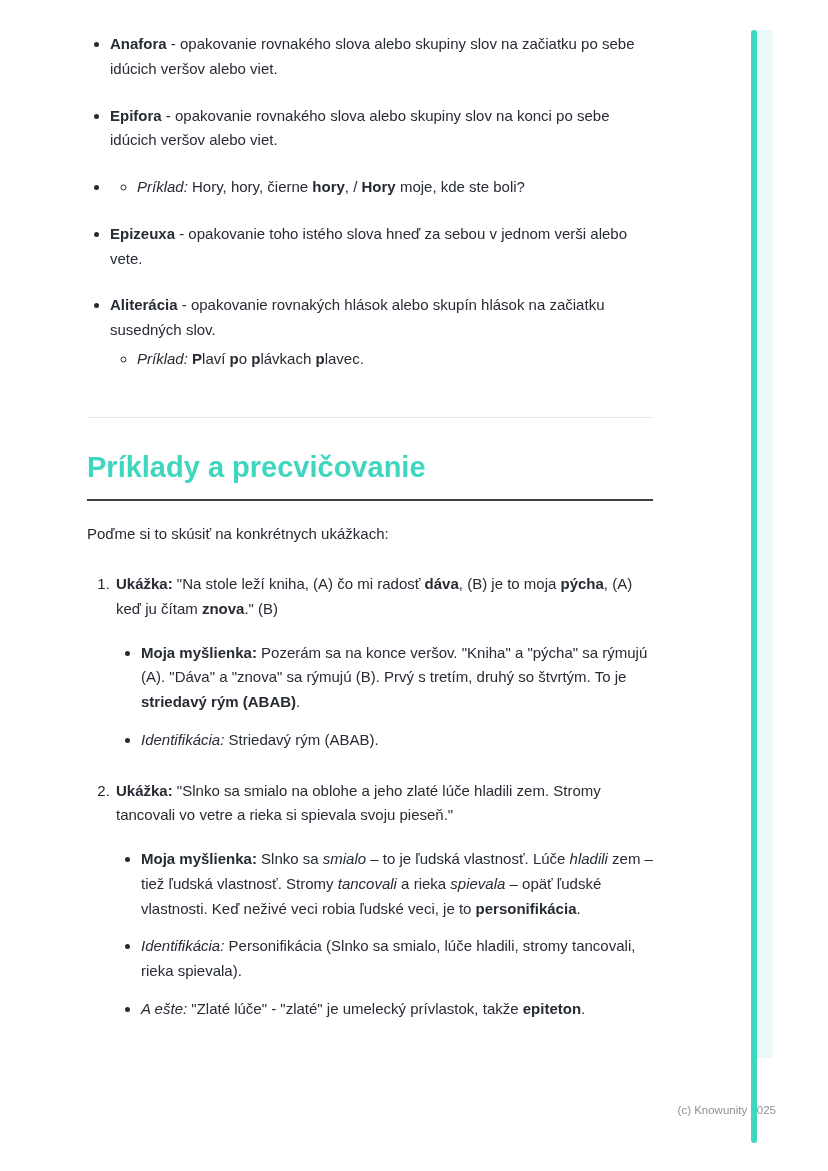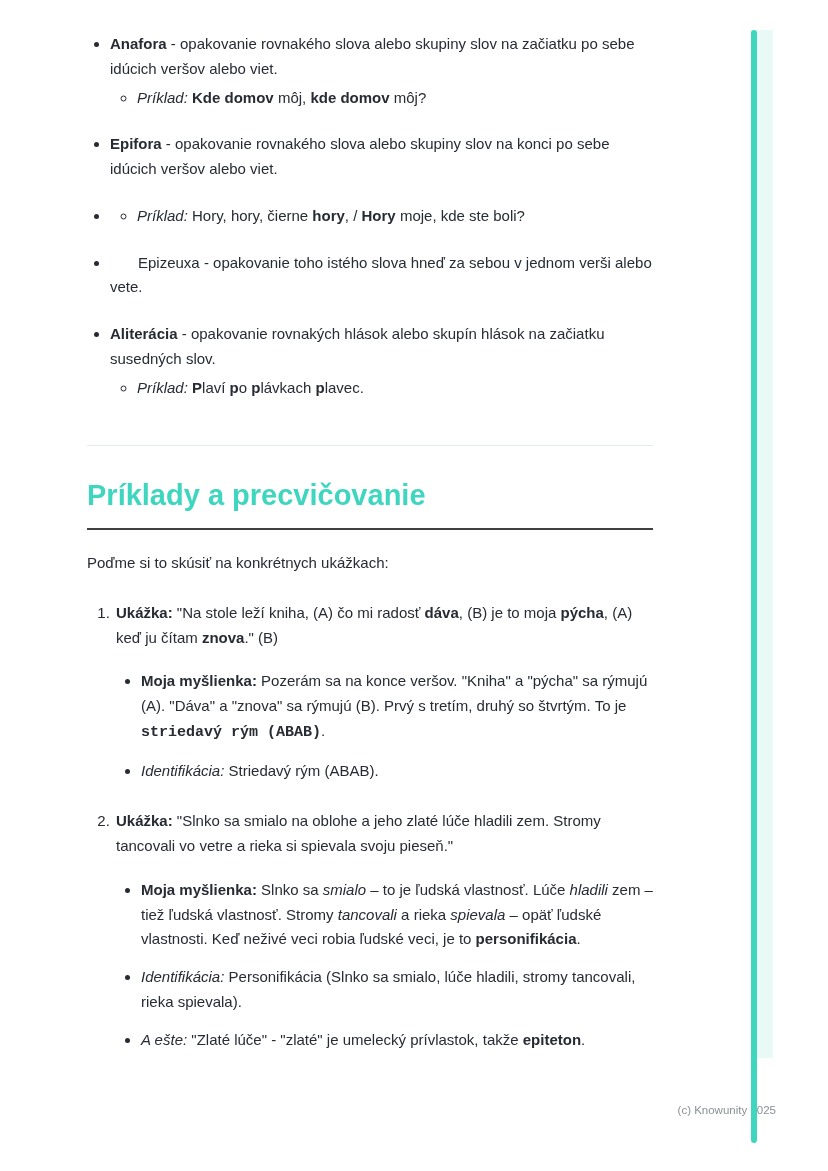--- a/index.html
+++ b/index.html
@@ -88,54 +88,51 @@
   }
 </style>
 </head>
 <body>
 
 <main class="content">
 
   <ul class="terms">
     <li class="term">
       <div class="rich"><span style="font-weight: 700;">Anafora</span><span> - opakovanie rovnakého slova alebo skupiny slov na začiatku po sebe idúcich veršov alebo viet.</span></div>
-      <ul class="example-list">
-        <li class="rich"><span style="font-style: italic;">Príklad:</span><span> </span><span style="font-weight: 700;">Kde domov</span><span> môj, </span><span style="font-weight: 700;">kde domov</span><span> môj?</span></li>
-      </ul>
     </li>
     <li class="term">
       <div class="rich"><span style="font-weight: 700;">Epifora</span><span> - opakovanie rovnakého slova alebo skupiny slov na konci po sebe idúcich veršov alebo viet.</span></div>
     </li>
     <li class="term">
       <ul class="example-list">
         <li class="rich"><span style="font-style: italic;">Príklad:</span><span> Hory, hory, čierne </span><span style="font-weight: 700;">hory</span><span>, / </span><span style="font-weight: 700;">Hory</span><span> moje, kde ste boli?</span></li>
       </ul>
     </li>
     <li class="term">
-      <div class="rich"><span style="font-weight: 400; margin-left: 28px;">Epizeuxa</span><span> - opakovanie toho istého slova hneď za sebou v jednom verši alebo vete.</span></div>
+      <div class="rich"><span style="font-weight: 700;">Epizeuxa</span><span> - opakovanie toho istého slova hneď za sebou v jednom verši alebo vete.</span></div>
     </li>
     <li class="term">
       <div class="rich"><span style="font-weight: 700;">Aliterácia</span><span> - opakovanie rovnakých hlások alebo skupín hlások na začiatku susedných slov.</span></div>
       <ul class="example-list">
         <li class="rich"><span style="font-style: italic;">Príklad:</span><span> </span><span style="font-weight: 700;">P</span><span>laví </span><span style="font-weight: 700;">p</span><span>o </span><span style="font-weight: 700;">p</span><span>lávkach </span><span style="font-weight: 700;">p</span><span>lavec.</span></li>
       </ul>
     </li>
   </ul>
 
   <hr class="divider">
 
   <h1 class="heading">Príklady a precvičovanie</h1>
 
   <p class="intro">Poďme si to skúsiť na konkrétnych ukážkach:</p>
 
   <ol class="exercises">
     <li class="exercise">
       <div class="rich"><span style="font-weight: 700;">Ukážka:</span><span> "Na stole leží </span><span style="font-weight: 400;">kniha</span><span>, (A) čo mi radosť </span><span style="font-weight: 700;">dáva</span><span>, (B) je to moja </span><span style="font-weight: 700;">pýcha</span><span>, (A) keď ju čítam </span><span style="font-weight: 700;">znova</span><span>." (B)</span></div>
       <ul class="points">
-        <li class="point rich"><span style="font-weight: 700;">Moja myšlienka:</span><span> Pozerám sa na konce veršov. "Kniha" a "pýcha" sa rýmujú (A). "Dáva" a "znova" sa rýmujú (B). Prvý s tretím, druhý so štvrtým. To je </span><span style="font-weight: 700; font-family: Liberation Mono, monospace;">striedavý rým (ABAB)</span><span>.</span></li>
+        <li class="point rich"><span style="font-weight: 700;">Moja myšlienka:</span><span> Pozerám sa na konce veršov. "Kniha" a "pýcha" sa rýmujú (A). "Dáva" a "znova" sa rýmujú (B). Prvý s tretím, druhý so štvrtým. To je </span><span style="font-weight: 700;">striedavý rým (ABAB)</span><span>.</span></li>
         <li class="point rich"><span style="font-style: italic;">Identifikácia:</span><span> Striedavý rým (ABAB).</span></li>
       </ul>
     </li>
     <li class="exercise">
       <div class="rich"><span style="font-weight: 700;">Ukážka:</span><span> "Slnko sa smialo na oblohe a jeho zlaté lúče hladili zem. Stromy tancovali vo vetre a rieka si spievala svoju pieseň."</span></div>
       <ul class="points">
         <li class="point rich"><span style="font-weight: 700;">Moja myšlienka:</span><span> Slnko sa </span><span style="font-style: italic;">smialo</span><span> – to je ľudská vlastnosť. Lúče </span><span style="font-style: italic;">hladili</span><span> zem – tiež ľudská vlastnosť. Stromy </span><span style="font-style: italic;">tancovali</span><span> a rieka </span><span style="font-style: italic;">spievala</span><span> – opäť ľudské vlastnosti. Keď neživé veci robia ľudské veci, je to </span><span style="font-weight: 700;">personifikácia</span><span>.</span></li>
         <li class="point rich"><span style="font-style: italic;">Identifikácia:</span><span> Personifikácia (Slnko sa smialo, lúče hladili, stromy tancovali, rieka spievala).</span></li>
         <li class="point rich"><span style="font-style: italic;">A ešte:</span><span> "Zlaté lúče" - "zlaté" je umelecký prívlastok, takže </span><span style="font-weight: 700;">epiteton</span><span>.</span></li>
       </ul>

